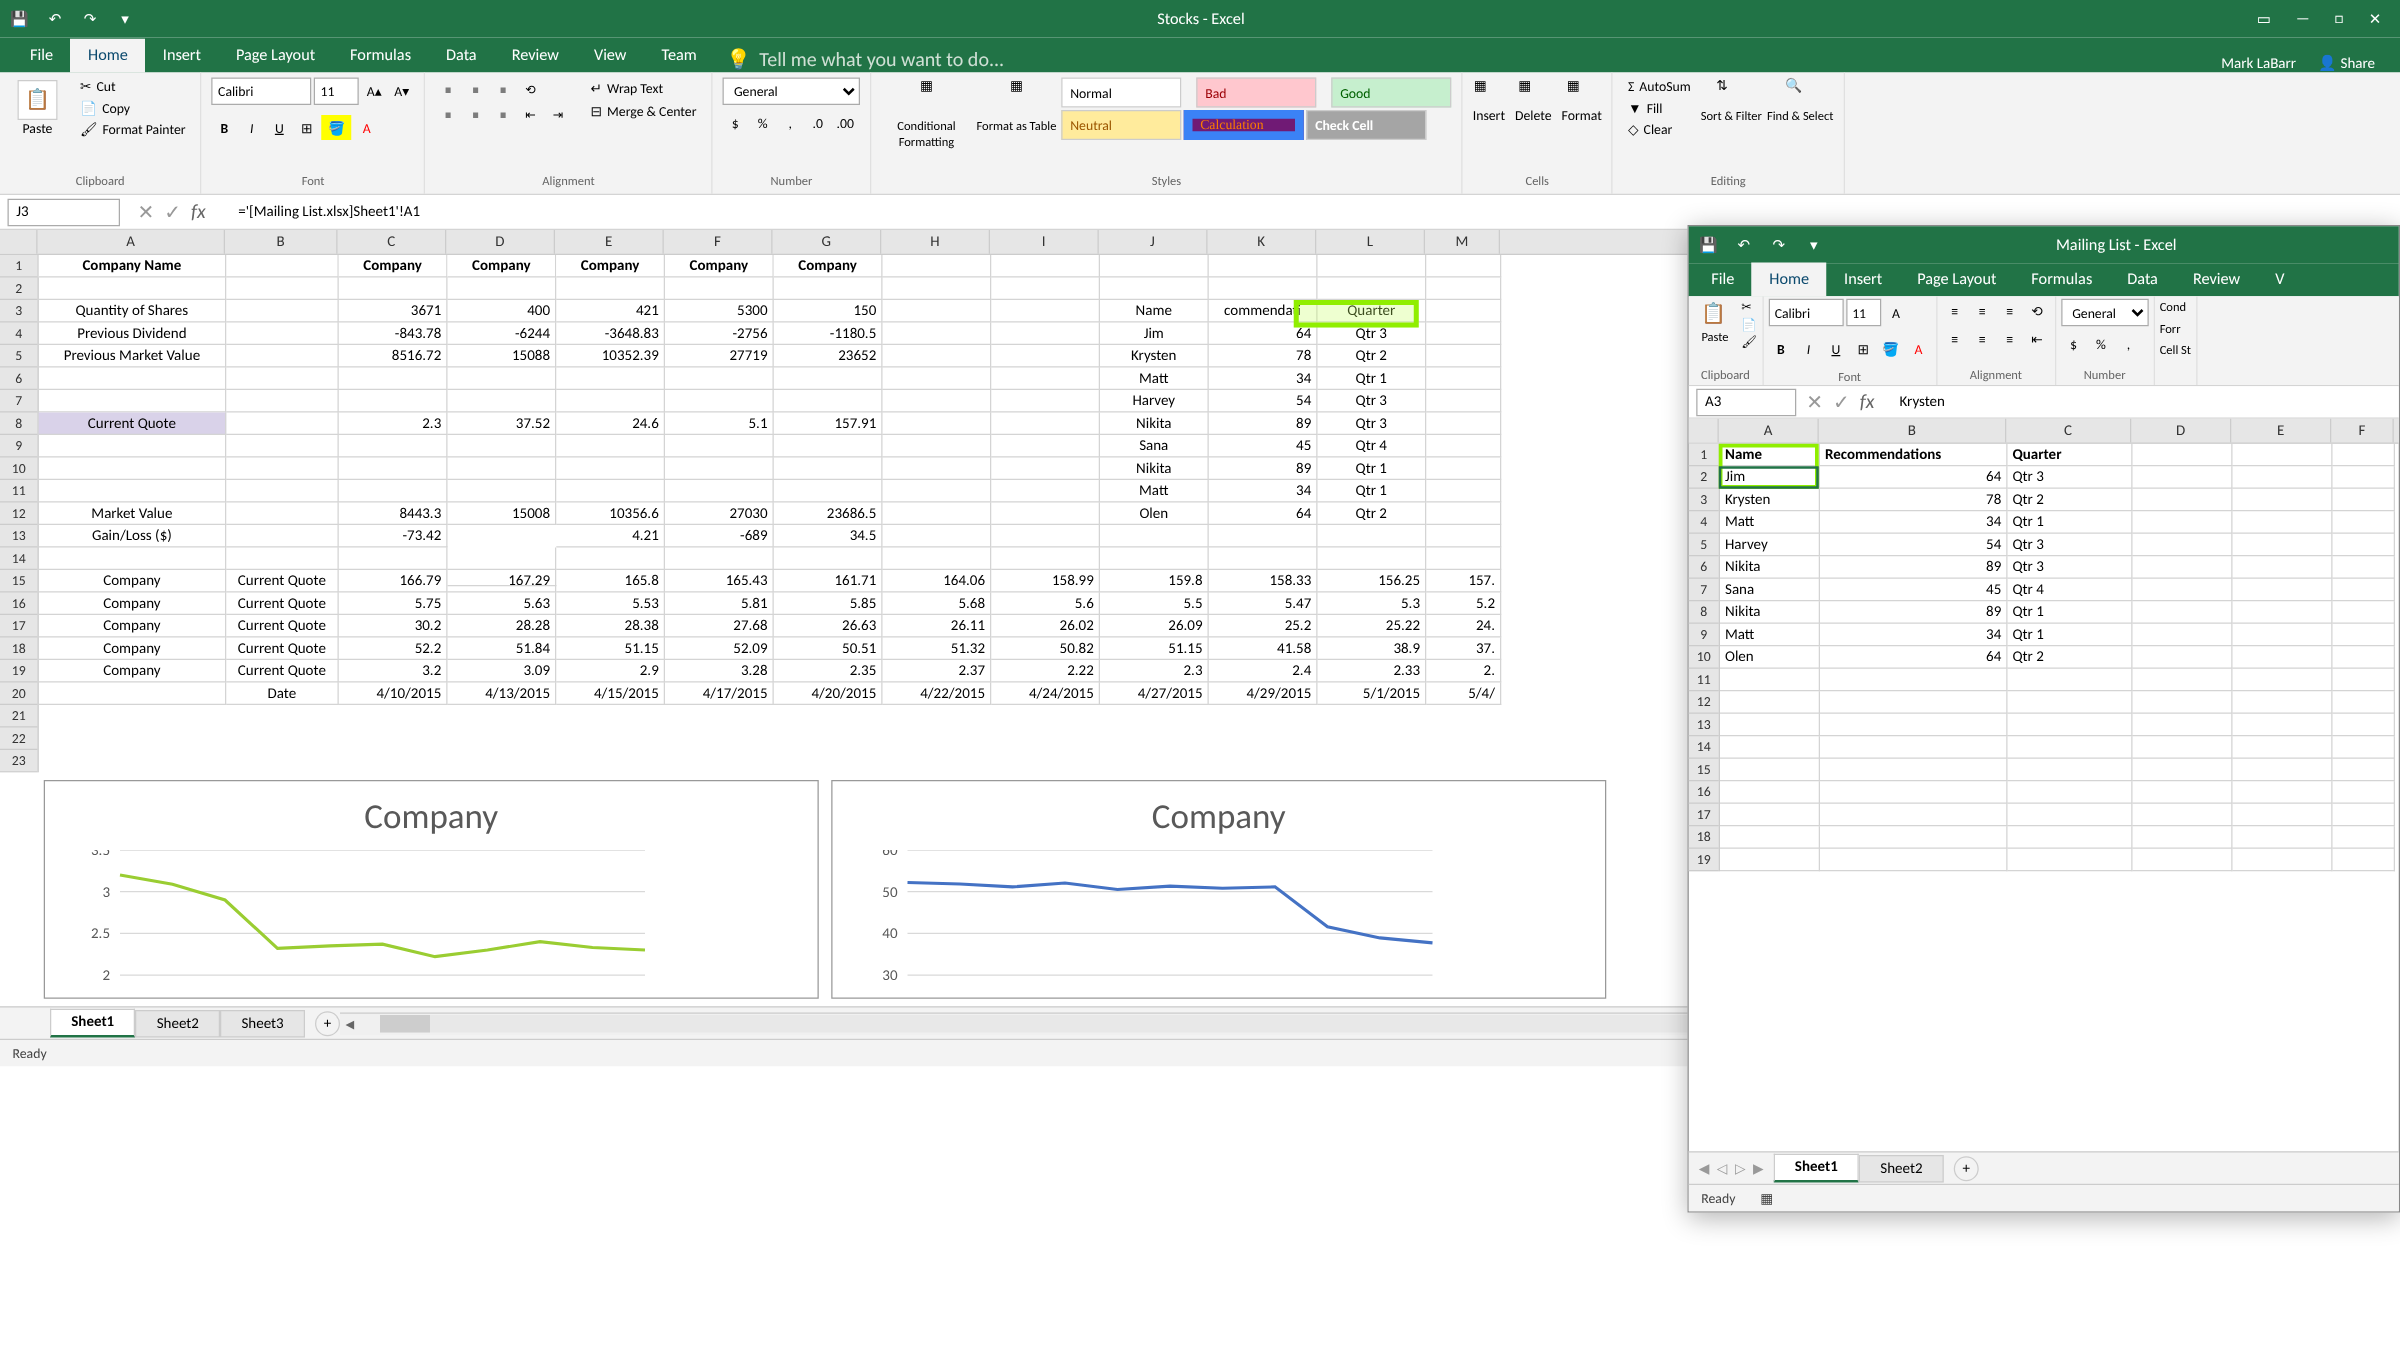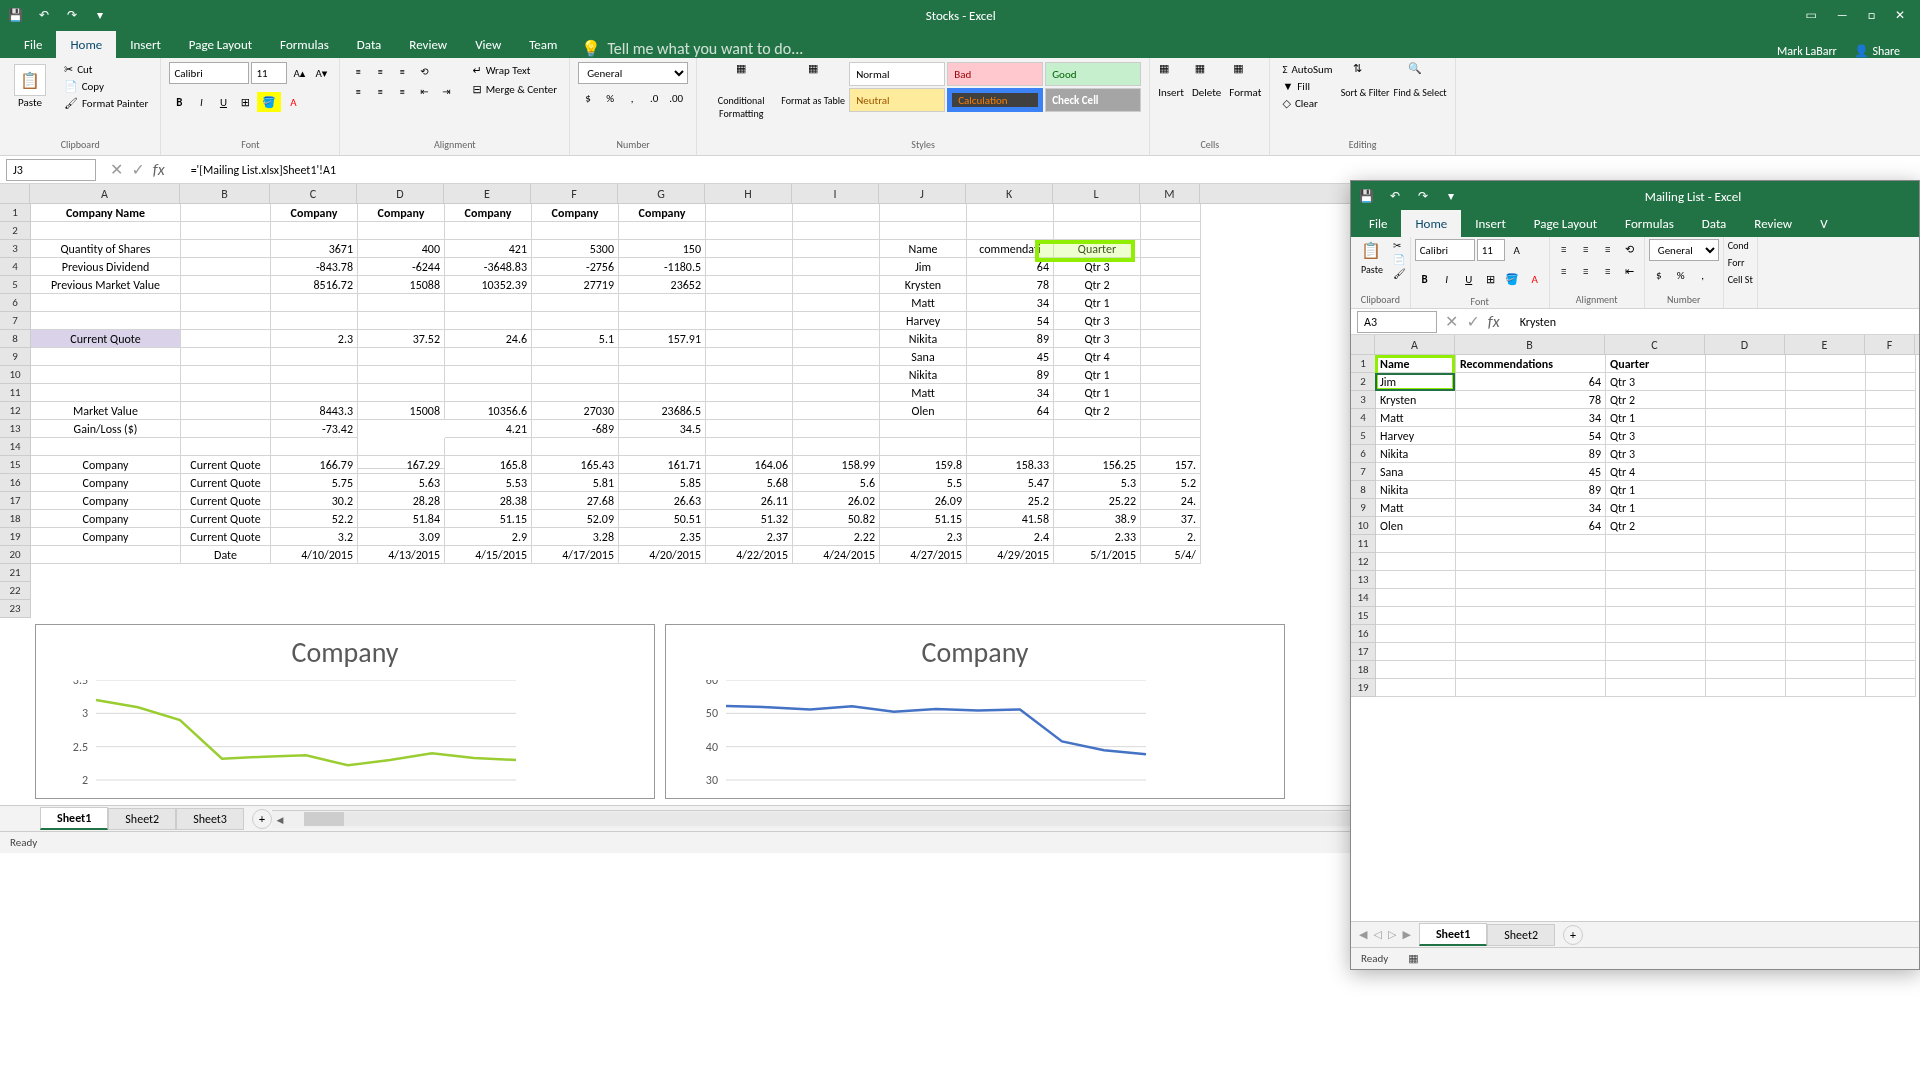--- a/index.html
+++ b/index.html
@@ -41,21 +41,21 @@
 
 .wrap-merge { display: flex; flex-direction: column; gap: 2px; font-size: 11px; padding-left: 8px; }
 .wm-item { display: flex; align-items: center; gap: 4px; padding: 2px 4px; }
 .fmt-select { width: 110px; height: 22px; border: 1px solid #ababab; background: #fff; font-size: 11px; padding: 0 4px; }
 .num-btns { display: flex; gap: 2px; }
 .style-cell { width: 96px; height: 24px; border: 1px solid #ccc; font-size: 11px; display: flex; align-items: center; padding: 0 6px; }
 .style-normal { background: #fff; }
 .style-bad { background: #ffc7ce; color: #9c0006; }
 .style-good { background: #c6efce; color: #006100; }
 .style-neutral { background: #ffeb9c; color: #9c5700; }
-.style-calc { background: #404040; color: #fa7d00; border: 5px solid #3b82f6; }
+.style-calc { background: #701a75; color: #fa7d00; border: 7px solid #3b82f6; font-family: Liberation Serif, serif; }
 .style-check { background: #a5a5a5; color: #fff; font-weight: bold; }
 
 .cells-btns { display: flex; gap: 8px; }
 .cell-btn { display: flex; flex-direction: column; align-items: center; font-size: 11px; }
 .cell-icon { width: 24px; height: 24px; }
 
 .editing-col { display: flex; flex-direction: column; gap: 2px; font-size: 11px; }
 .edit-item { display: flex; align-items: center; gap: 4px; padding: 1px 4px; }
 
 .formula-bar { height: 28px; border-bottom: 1px solid #d4d4d4; display: flex; align-items: center; background: #fff; }
@@ -257,21 +257,21 @@
       <div class="rgroup-content">
         <div class="cell-btn" style="width:72px">
             <div style="height:32px">▦</div>
             <span style="font-size:10px;text-align:center">Conditional Formatting</span>
           </div>
         <div class="cell-btn" style="width:64px">
             <div style="height:32px">▦</div>
             <span style="font-size:10px;text-align:center">Format as Table</span>
           </div>
         <div style="display:flex;flex-direction:column;gap:2px">
-          <div style="display:flex;gap:2px">
+          <div style="display:flex;gap:12px">
             <div class="style-cell style-normal">Normal</div>
             <div class="style-cell style-bad">Bad</div>
             <div class="style-cell style-good">Good</div>
           </div>
           <div style="display:flex;gap:2px">
             <div class="style-cell style-neutral">Neutral</div>
             <div class="style-cell style-calc">Calculation</div>
             <div class="style-cell style-check">Check Cell</div>
           </div>
         </div>

